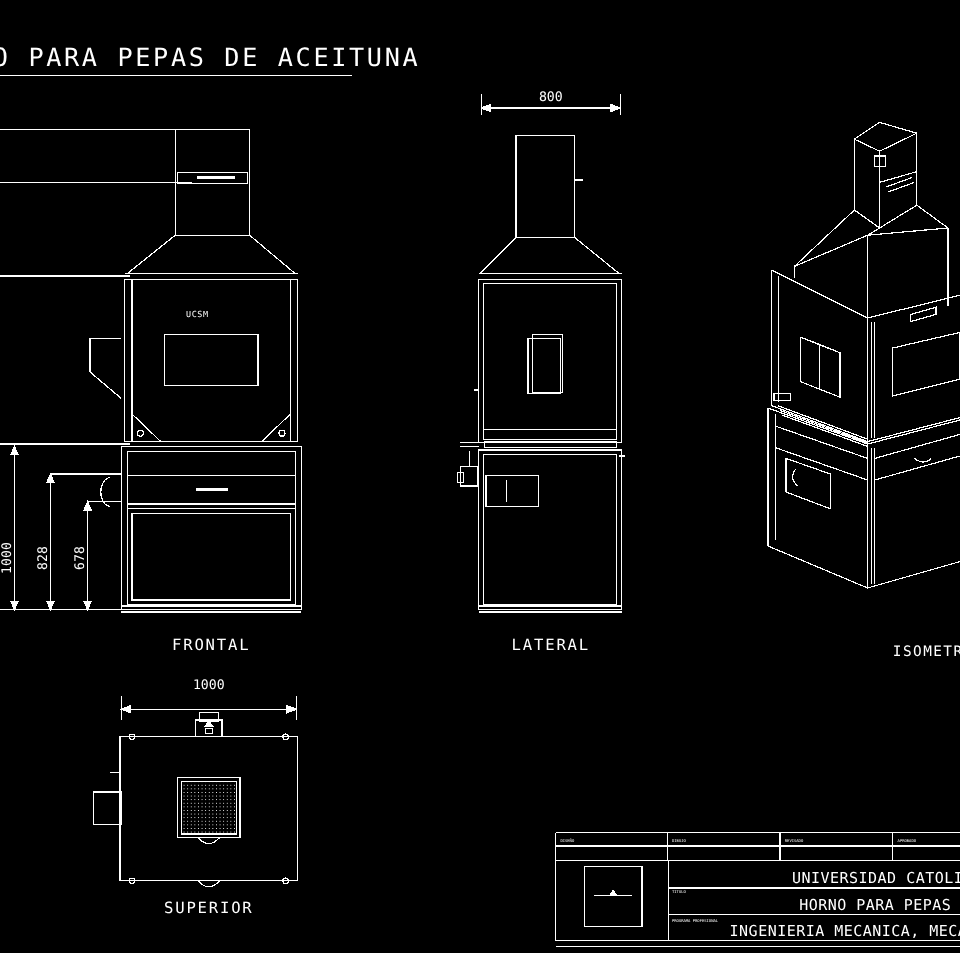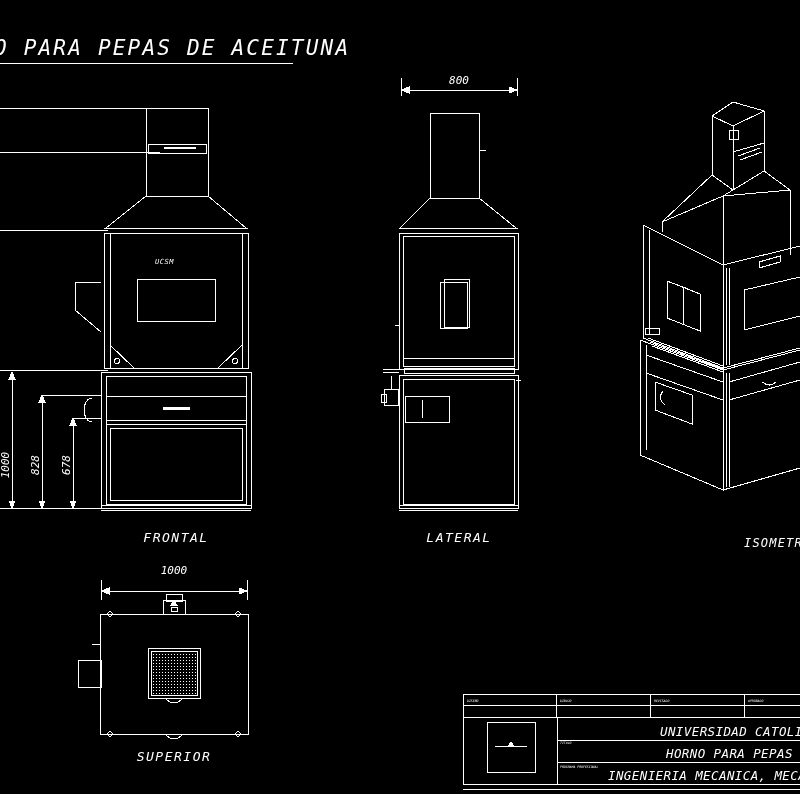--- a/index.html
+++ b/index.html
@@ -1,18 +1,18 @@
 <!DOCTYPE html>
 <html><head>
 <meta charset="utf-8">
 <style>
   html,body{margin:0;padding:0;background:#000;}
   body{width:800px;height:794px;overflow:hidden;
        font-family:"DejaVu Sans Mono","Liberation Mono",monospace;}
-  #stage{position:relative;width:800px;height:776px;background:#000;font-style:italic;}
+  #stage{position:relative;width:800px;height:776px;background:#000;}
   svg{position:absolute;left:0;top:0;}
   .t{fill:#fff;font-family:"DejaVu Sans Mono","Liberation Mono",monospace;}
 </style>
 </head>
 <body>
 
 <div id="stage">
 
 <svg width="800" height="794" viewBox="0 0 800 794" shape-rendering="crispEdges">
 

